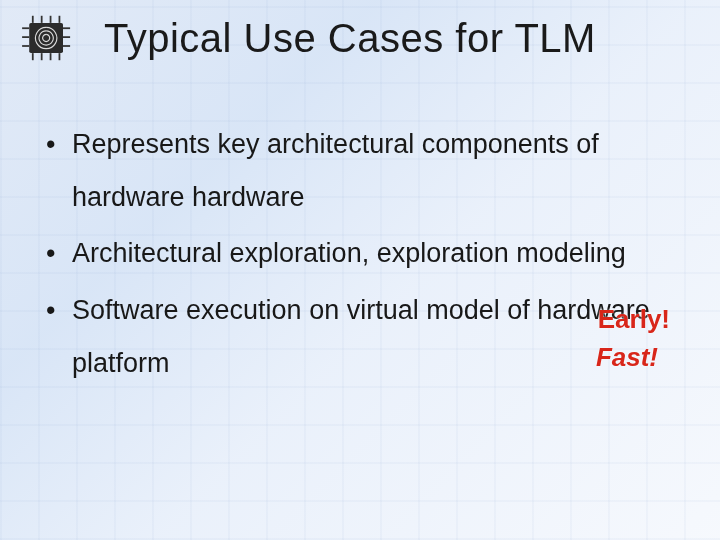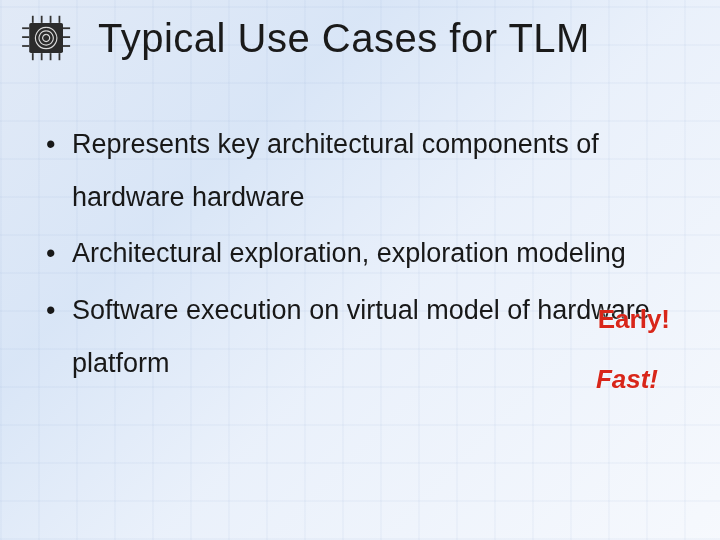--- a/index.html
+++ b/index.html
@@ -32,21 +32,21 @@
       repeating-linear-gradient(90deg, rgba(120,150,200,0.06) 0 2px, transparent 2px 38px);
     pointer-events: none;
   }
   .title-row {
     position: absolute;
     top: 14px;
     left: 0;
     right: 0;
     display: flex;
     align-items: center;
-    gap: 22px;
+    gap: 28px;
     padding-left: 18px;
   }
   .chip-icon {
     width: 58px;
     height: 48px;
     flex: none;
   }
   .title {
     font-size: 40px;
     color: #1a1a1a;
@@ -76,21 +76,21 @@
   }
   .callout {
     position: absolute;
     font-weight: 700;
     font-size: 26px;
     color: #d8261a;
     text-shadow: 0 0 2px rgba(255,255,255,0.8);
     font-family: Verdana, Geneva, sans-serif;
   }
   .early { top: 304px; right: 50px; }
-  .fast  { top: 364px; right: 62px; font-style: italic; }
+  .fast  { top: 342px; right: 62px; font-style: italic; }
 </style>
 </head>
 <body>
 
 <div class="slide">
 
   <div class="title-row">
     <span class="chip-icon">
       <svg viewBox="0 0 64 54" width="58" height="48">
 

